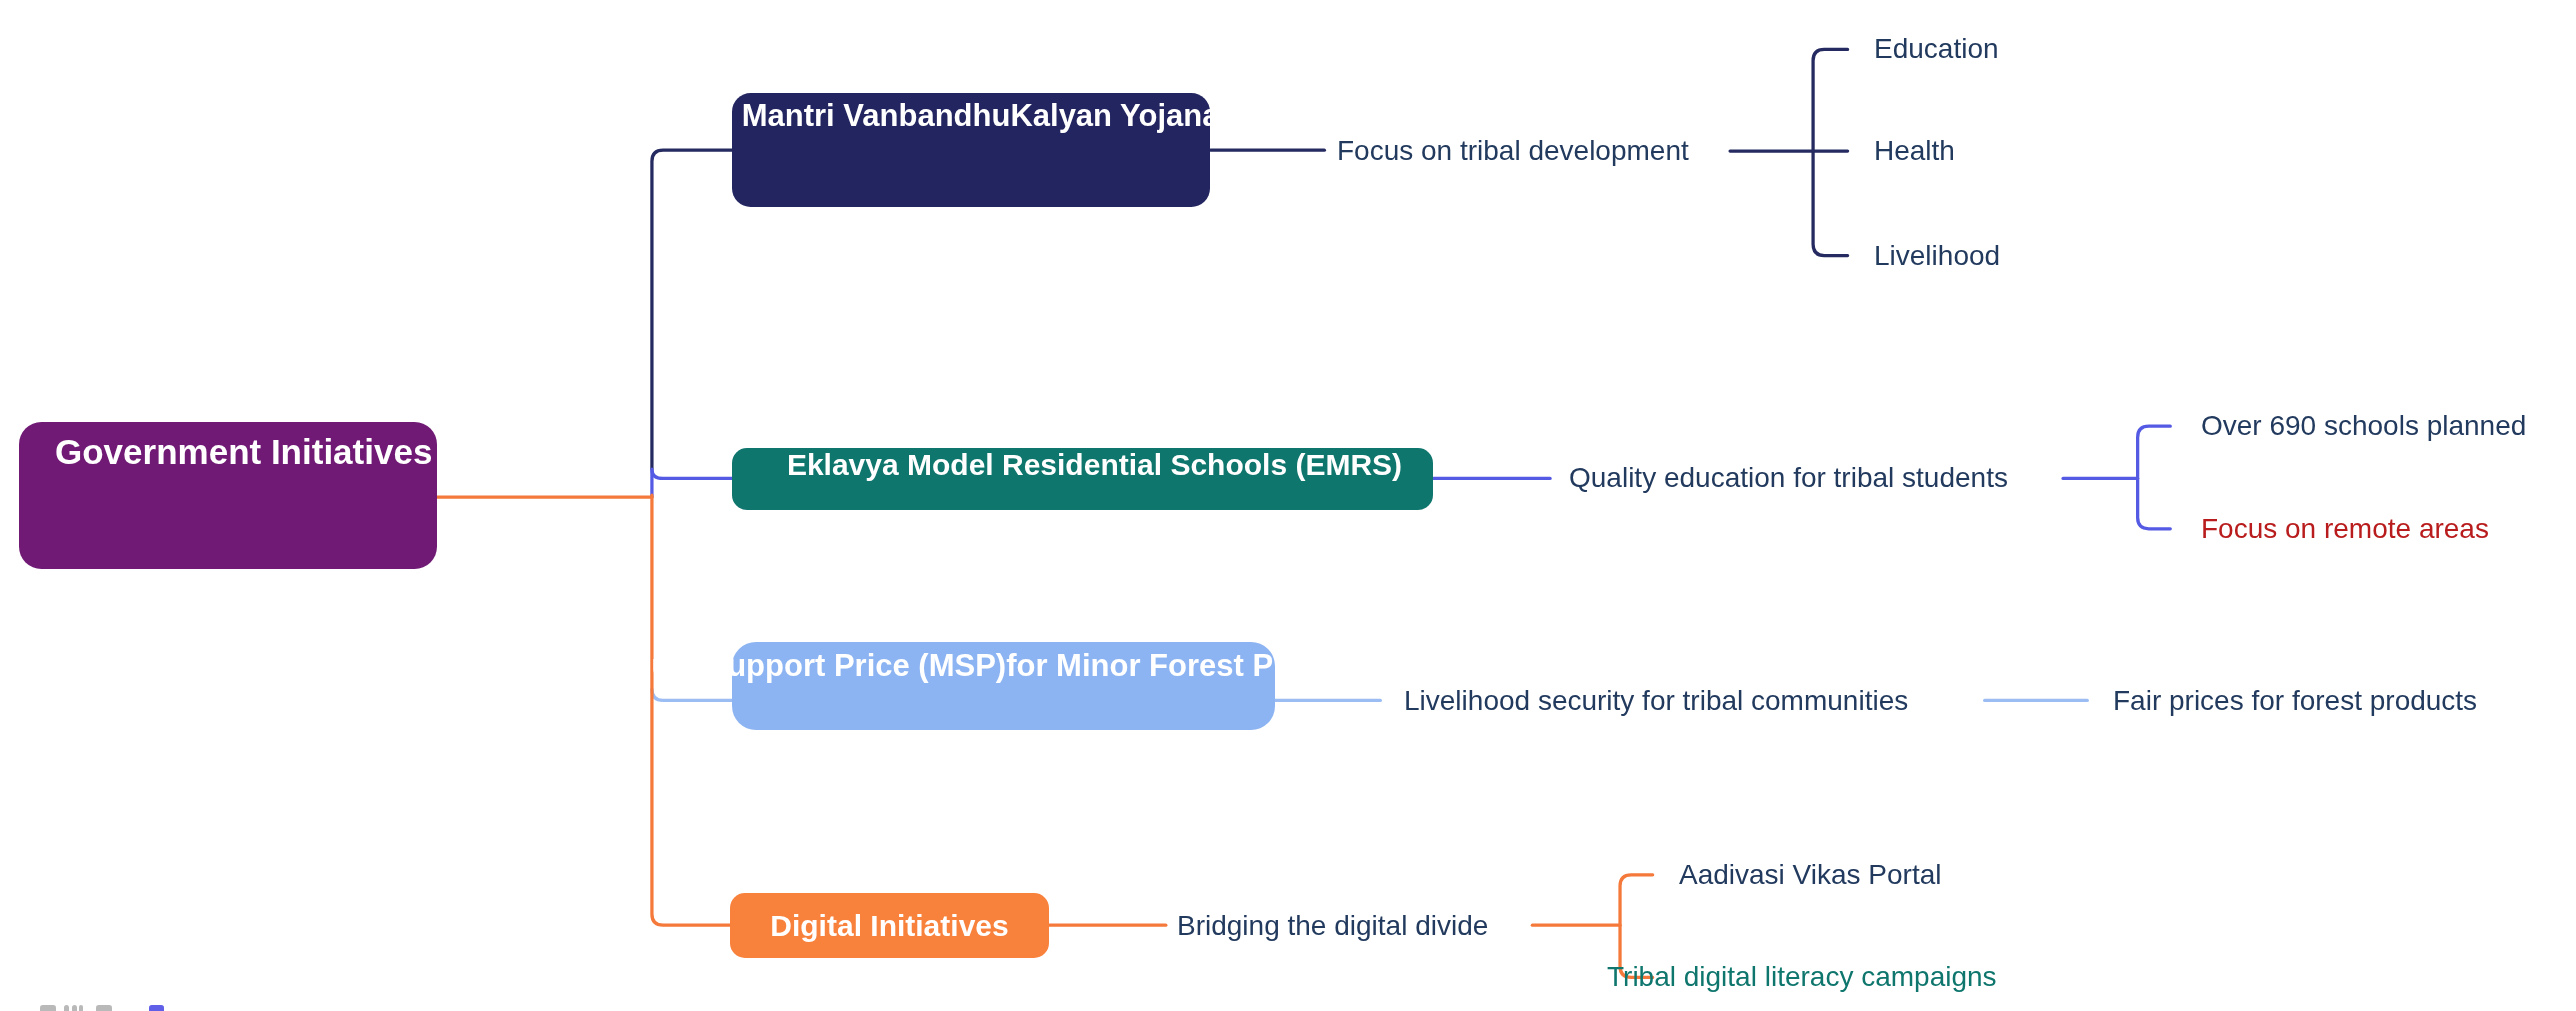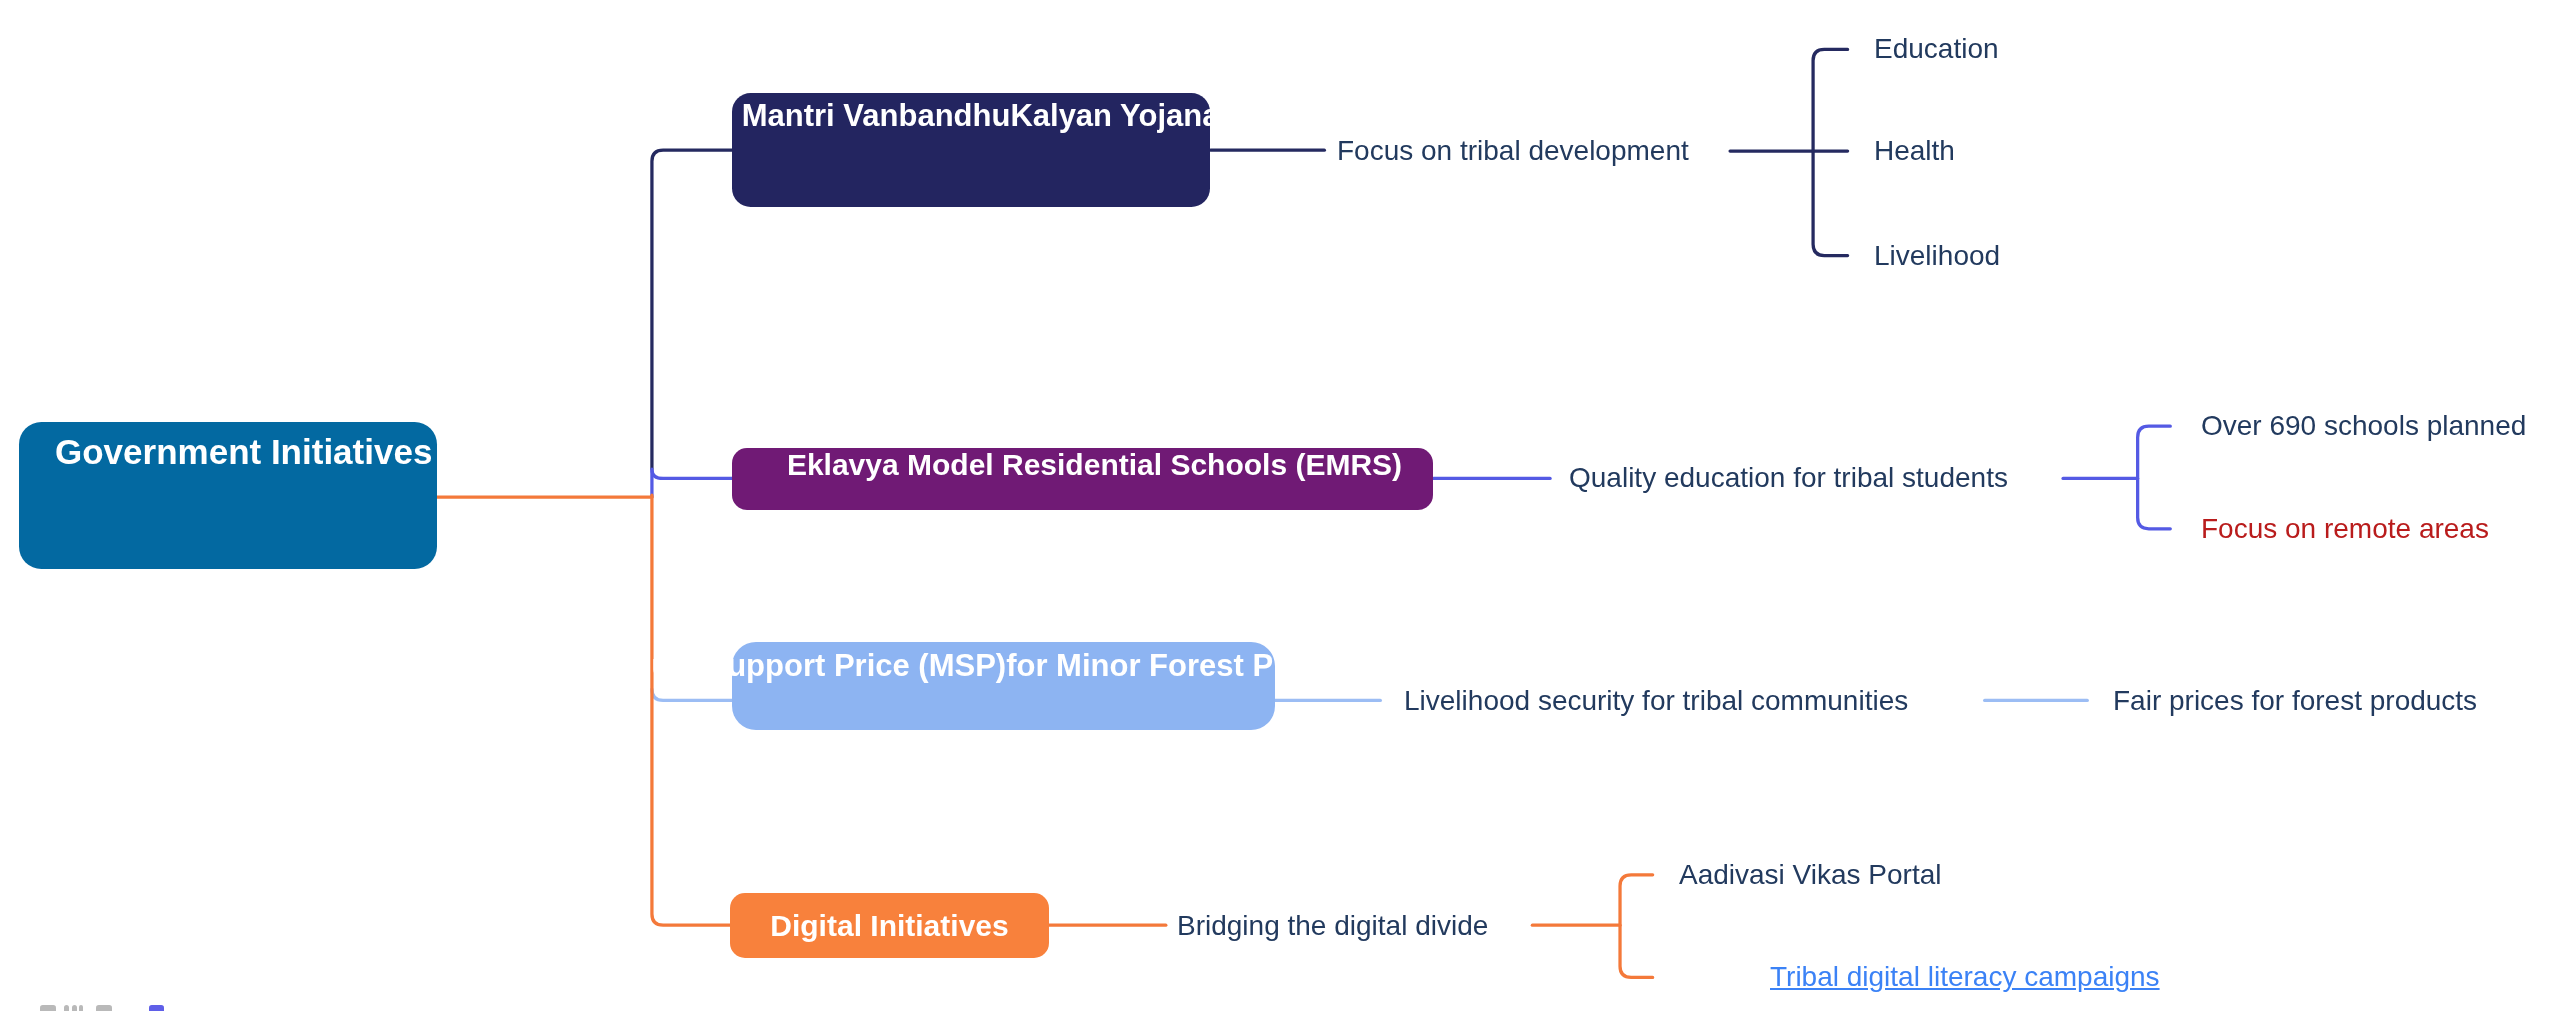--- a/index.html
+++ b/index.html
@@ -91,53 +91,53 @@
 
     <g fill="none" stroke-width="3.5" stroke-linecap="round" stroke="#f4793a">
       <path d="M468,533 H699"></path>
       <path d="M699,531 V980 Q699,992 711,992 H783"></path>
       <path d="M1125,992 H1250"></path>
       <path d="M1643,992 H1737"></path>
       <path d="M1772,938 H1749 Q1737,938 1737,950 V1036 Q1737,1048 1749,1048 H1772"></path>
     </g>
   </svg>
 
-  <div class="node root-node" style="background: #0369a1;">
+  <div class="node root-node" style="background: #701a75;">
     <span class="ln">Government Initiatives</span>
   </div>
 
   <div class="node pmvky-node" style="background: rgb(35, 37, 96);">
     <span class="ln">Pradhan Mantri Vanbandhu</span>
     <span class="ln">Kalyan Yojana (PMVKY)</span>
   </div>
   <div class="lbl" style="left: 1337px; top: 151px; color: rgb(34, 58, 94);">Focus on tribal development</div>
   <div class="lbl" style="left: 1874px; top: 49px; color: rgb(34, 58, 94);">Education</div>
   <div class="lbl" style="left: 1874px; top: 151px; color: rgb(34, 58, 94);">Health</div>
   <div class="lbl" style="left: 1874px; top: 256px; color: rgb(34, 58, 94);">Livelihood</div>
 
-  <div class="node emrs-node" style="background: #701a75;">
+  <div class="node emrs-node" style="background: #0f766e;">
     <span class="ln">Eklavya Model Residential Schools (EMRS)</span>
   </div>
   <div class="lbl" style="left: 1569px; top: 478px; color: rgb(34, 58, 94);">Quality education for tribal students</div>
   <div class="lbl" style="left: 2201px; top: 426px; color: rgb(34, 58, 94);">Over 690 schools planned</div>
   <div class="lbl" style="left: 2201px; top: 529px; color: #b91c1c;">Focus on remote areas</div>
 
   <div class="node msp-node" style="background: rgb(141, 180, 242);">
     <span class="ln">Minimum Support Price (MSP)</span>
     <span class="ln">for Minor Forest Produce (MFP)</span>
   </div>
   <div class="lbl" style="left: 2113px; top: 701px; color: rgb(34, 58, 94);">Fair prices for forest products</div>
   <div class="lbl" style="left: 1404px; top: 701px; color: rgb(34, 58, 94);">Livelihood security for tribal communities</div>
 
   <div class="node digital-node" style="background: rgb(248, 129, 60);">
     <span class="ln">Digital Initiatives</span>
   </div>
   <div class="lbl" style="left: 1177px; top: 926px; color: rgb(34, 58, 94);">Bridging the digital divide</div>
   <div class="lbl" style="left: 1679px; top: 875px; color: rgb(34, 58, 94);">Aadivasi Vikas Portal</div>
-  <div class="lbl" style="left: 1770px; top: 977px; color: #3b82f6; text-decoration: underline;">Tribal digital literacy campaigns</div>
+  <div class="lbl" style="left: 1607px; top: 977px; color: #0f766e;">Tribal digital literacy campaigns</div>
 
   <div class="wm" style="left: 40px; top: 1005px; width: 16px; background: rgb(185, 185, 185);"></div>
   <div class="wm" style="left: 64px; top: 1005px; width: 4.7px; background: rgb(185, 185, 185);"></div>
   <div class="wm" style="left: 72px; top: 1005px; width: 4.7px; background: rgb(185, 185, 185);"></div>
   <div class="wm" style="left: 79px; top: 1005px; width: 3.7px; background: rgb(185, 185, 185);"></div>
   <div class="wm" style="left: 96px; top: 1005px; width: 16px; background: rgb(185, 185, 185);"></div>
   <div class="wm" style="left: 149px; top: 1005px; width: 15px; background: rgb(95, 95, 232);"></div>
 
 </div>
 

